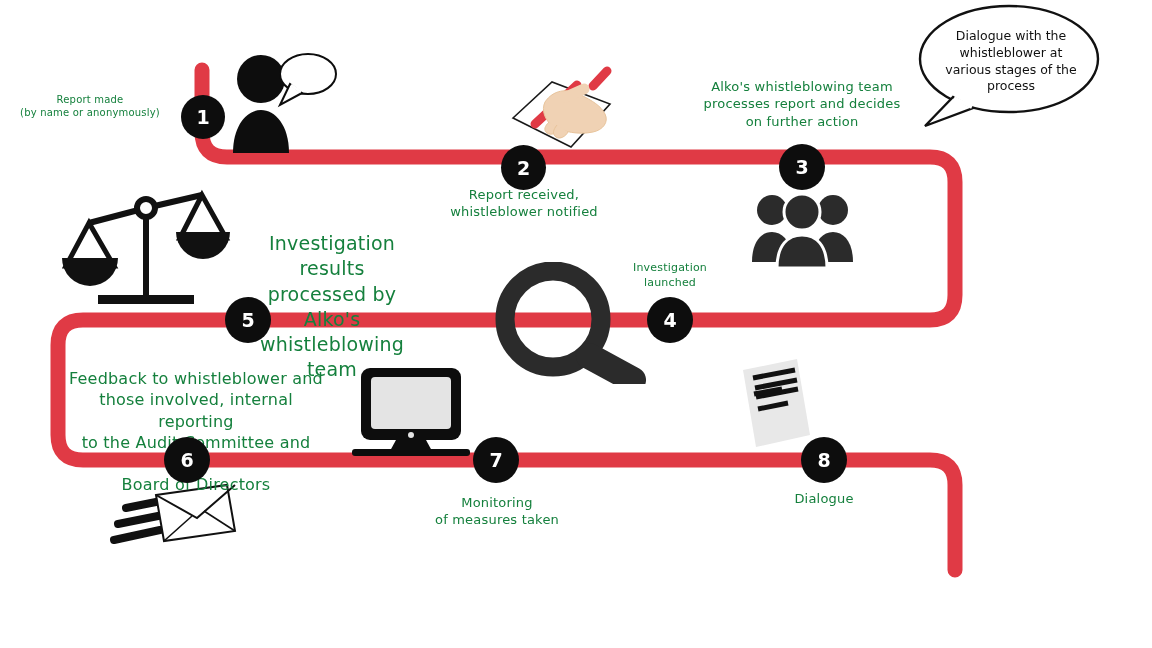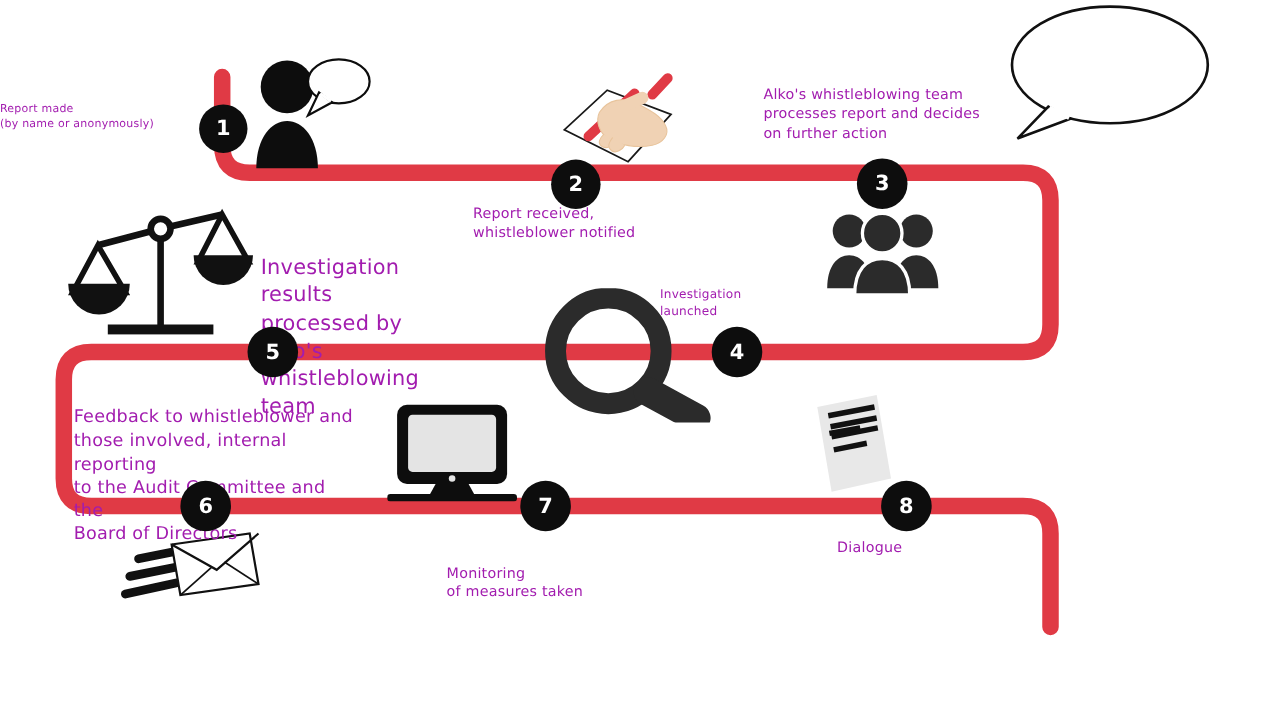--- a/index.html
+++ b/index.html
@@ -23,22 +23,23 @@
   }
   .layer {
     position: absolute;
     left: 0;
     top: 0;
     width: 1152px;
     height: 648px;
   }
   .lbl {
     position: absolute;
+    text-align: center;
     line-height: 1.33;
-    color: #a21caf;
+    color: #15803d;
     white-space: pre-line;
     letter-spacing: 0.2px;
   }
   .step-num {
     position: absolute;
     border-radius: 50%;
     background: #0d0d0d;
     color: #ffffff;
     display: flex;
     align-items: center;
@@ -165,20 +166,24 @@
     </svg>
   </div>
 
   <div class="icon-box" style="left:915px; top:2px; width:192px; height:128px;">
     <svg viewBox="0 0 192 128" width="192" height="128">
       <ellipse cx="94" cy="57" rx="89" ry="53" fill="#ffffff" stroke="#111111" stroke-width="2.4"></ellipse>
       <path d="M 38 95 L 10 124 L 58 106 Z" fill="#ffffff" stroke="#111111" stroke-width="2.4"></path>
       <path d="M 39 96 L 57 105" stroke="#ffffff" stroke-width="4"></path>
     </svg>
   </div>
+  <div class="bubble-text" style="left:933px; top:28px; width:156px; font-size:12.5px;">Dialogue with the
+whistleblower at
+various stages of the
+process</div>
 
   <div class="lbl" style="left:0px; top:93px; width:180px; font-size:10px;">Report made
 (by name or anonymously)</div>
 
   <div class="lbl" style="left:430px; top:186px; width:188px; font-size:13px;">Report received,
 whistleblower notified</div>
 
   <div class="lbl" style="left:694px; top:78px; width:216px; font-size:13px;">Alko's whistleblowing  team
 processes report and decides
 on further action</div>
@@ -188,21 +193,21 @@
 
   <div class="lbl" style="left:237px; top:231px; width:190px; font-size:19px;">Investigation  results
 processed by Alko's
 whistleblowing  team</div>
 
   <div class="lbl" style="left:67px; top:368px; width:258px; font-size:16px;">Feedback to whistleblower  and
 those involved, internal reporting
 to the Audit Committee  and the
 Board of Directors</div>
 
-  <div class="lbl" style="left:406px; top:513px; width:182px; font-size:13px;">Monitoring
+  <div class="lbl" style="left:406px; top:494px; width:182px; font-size:13px;">Monitoring
 of measures taken</div>
 
   <div class="lbl" style="left:761px; top:490px; width:126px; font-size:13px;">Dialogue</div>
 
   <div class="step-num" style="left:181px; top:95px; width:44px; height:44px; font-size:19px;">1</div>
 
   <div class="step-num" style="left:501px; top:145px; width:45px; height:45px; font-size:19px;">2</div>
 
   <div class="step-num" style="left:779px; top:144px; width:46px; height:46px; font-size:19px;">3</div>
 

